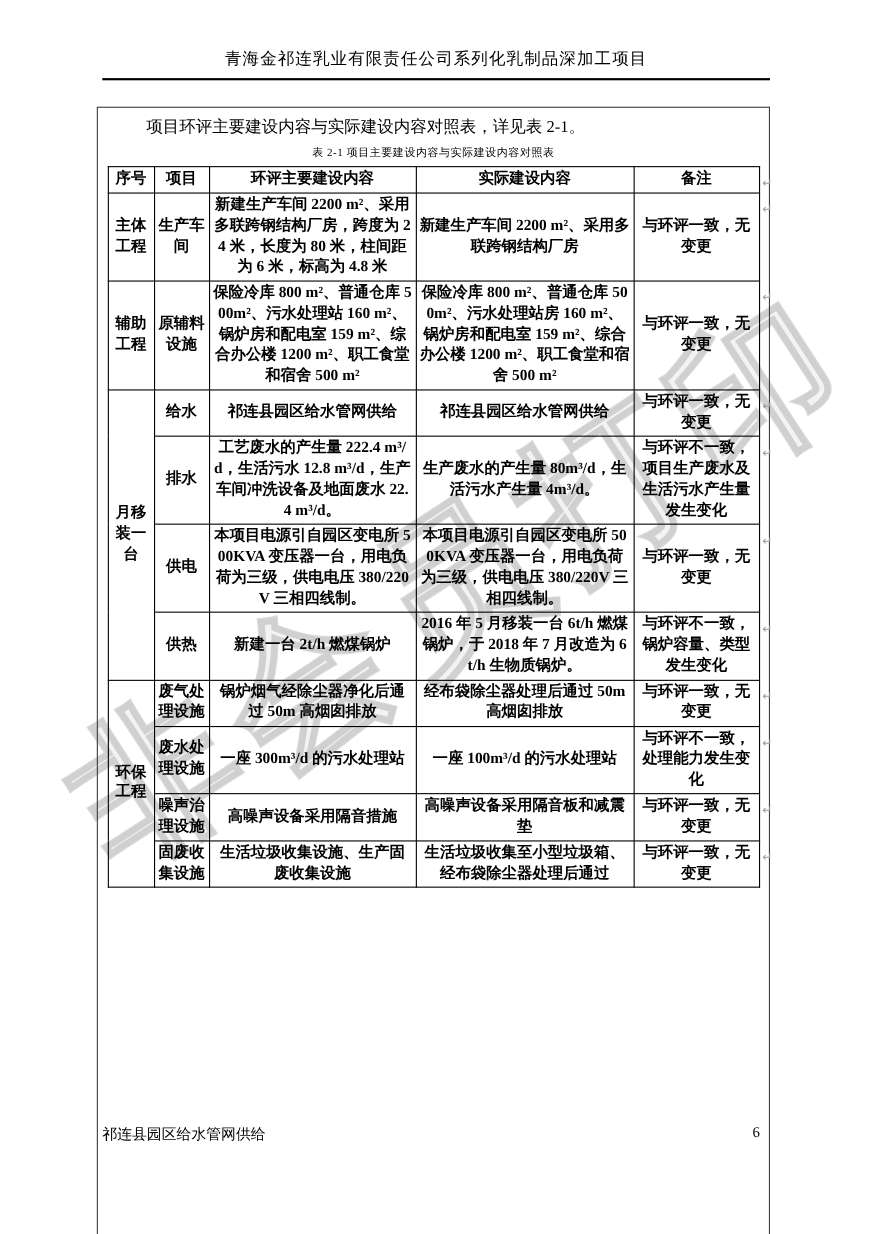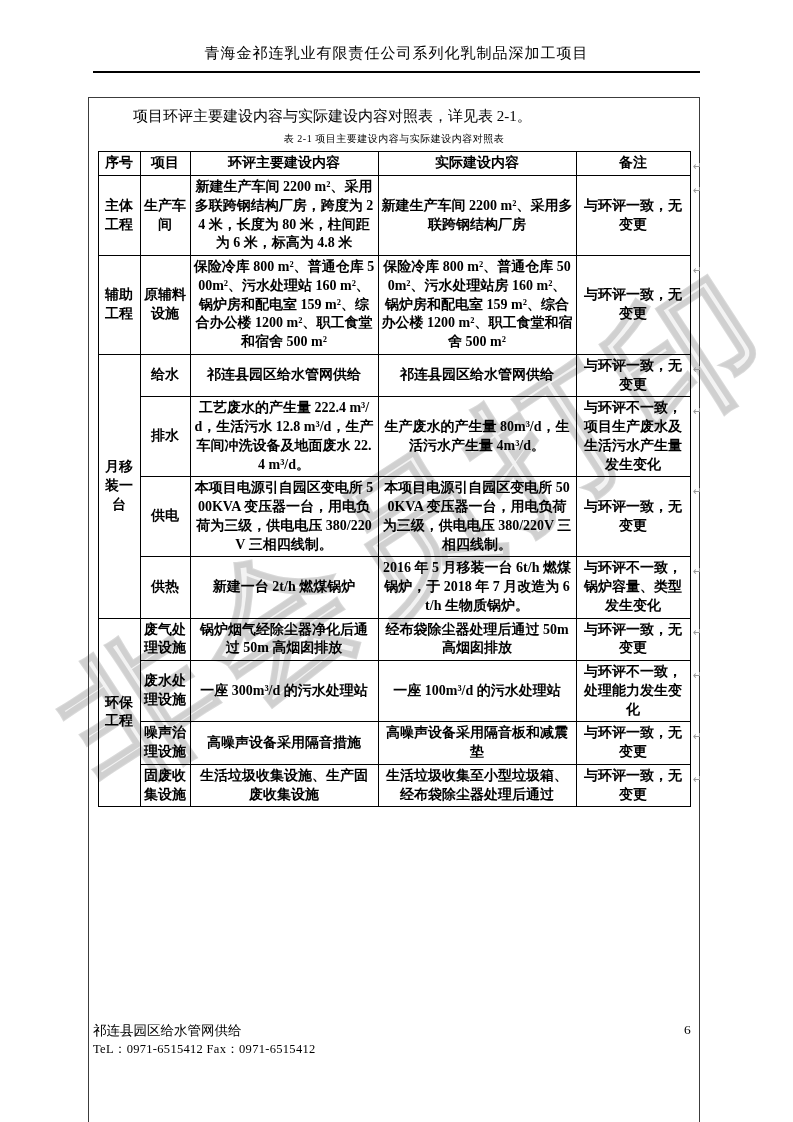--- a/index.html
+++ b/index.html
@@ -198,16 +198,15 @@
       <span class="row-mark" style="left: 604px; top: 308px;">↵</span>
       <span class="row-mark" style="left: 604px; top: 388px;">↵</span>
       <span class="row-mark" style="left: 604px; top: 468px;">↵</span>
       <span class="row-mark" style="left: 604px; top: 529px;">↵</span>
       <span class="row-mark" style="left: 604px; top: 572px;">↵</span>
       <span class="row-mark" style="left: 604px; top: 633px;">↵</span>
       <span class="row-mark" style="left: 604px; top: 676px;">↵</span>
     </div>
 
   <div class="footer-company">祁连县园区给水管网供给</div>
-  <div class="footer-contact">TeL：0971-6515412 Fax：0971-6515412</div>
   <div class="page-number">6</div>
 
 </div>
 
 </body></html>

